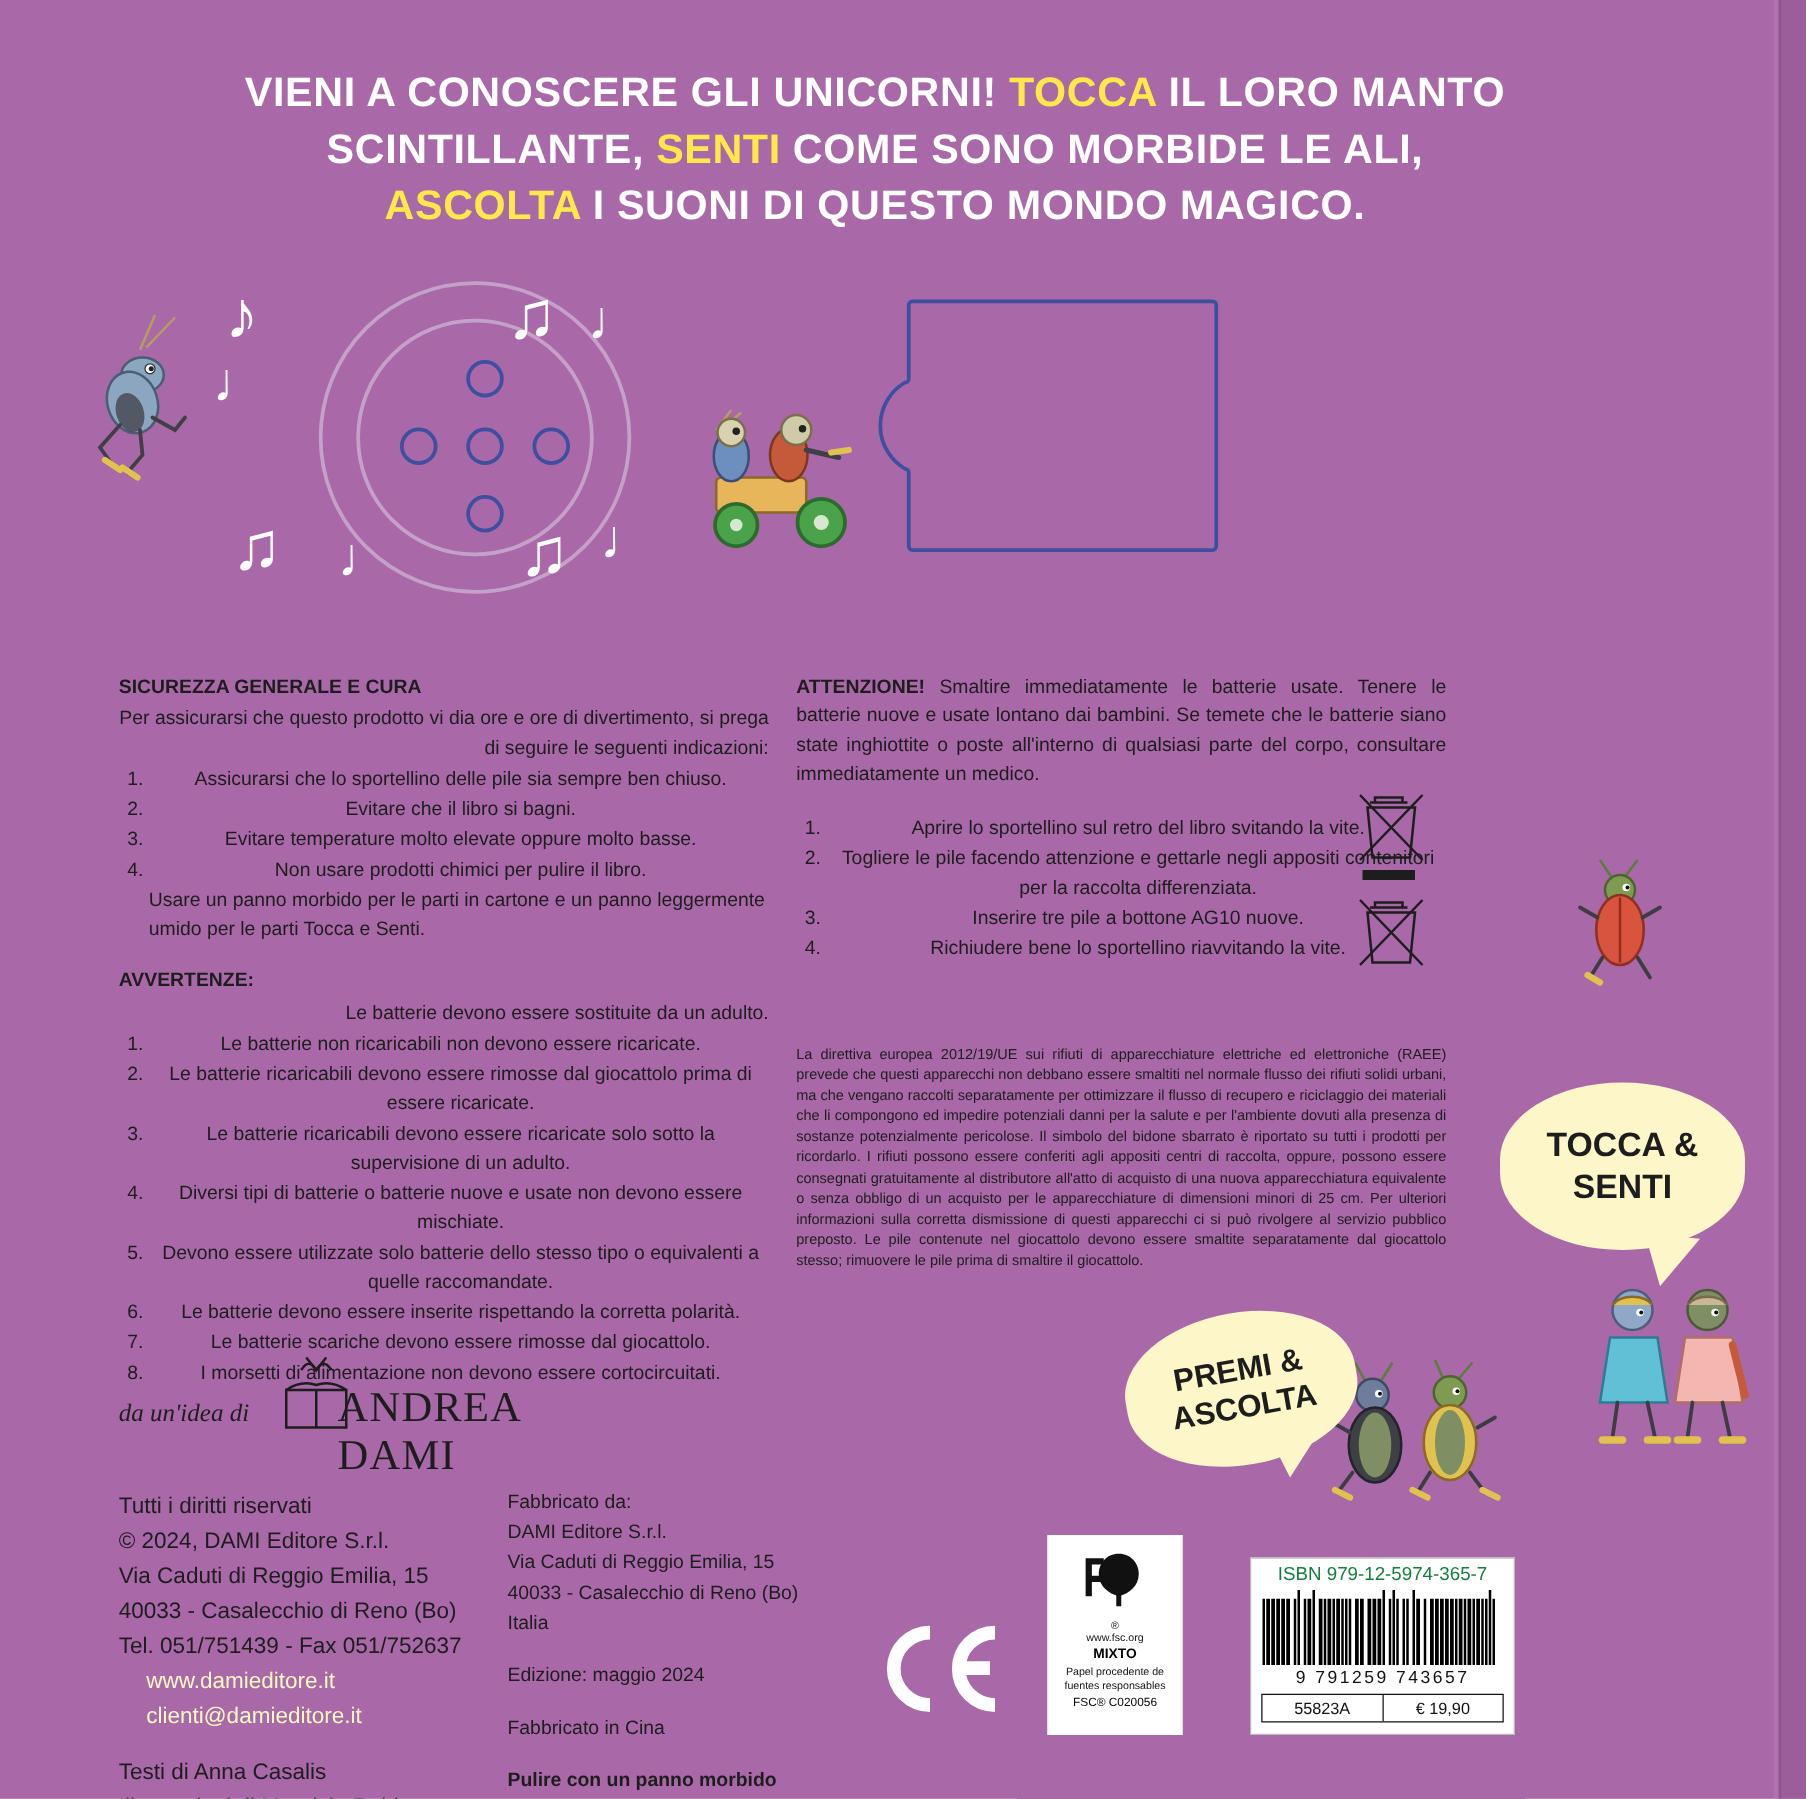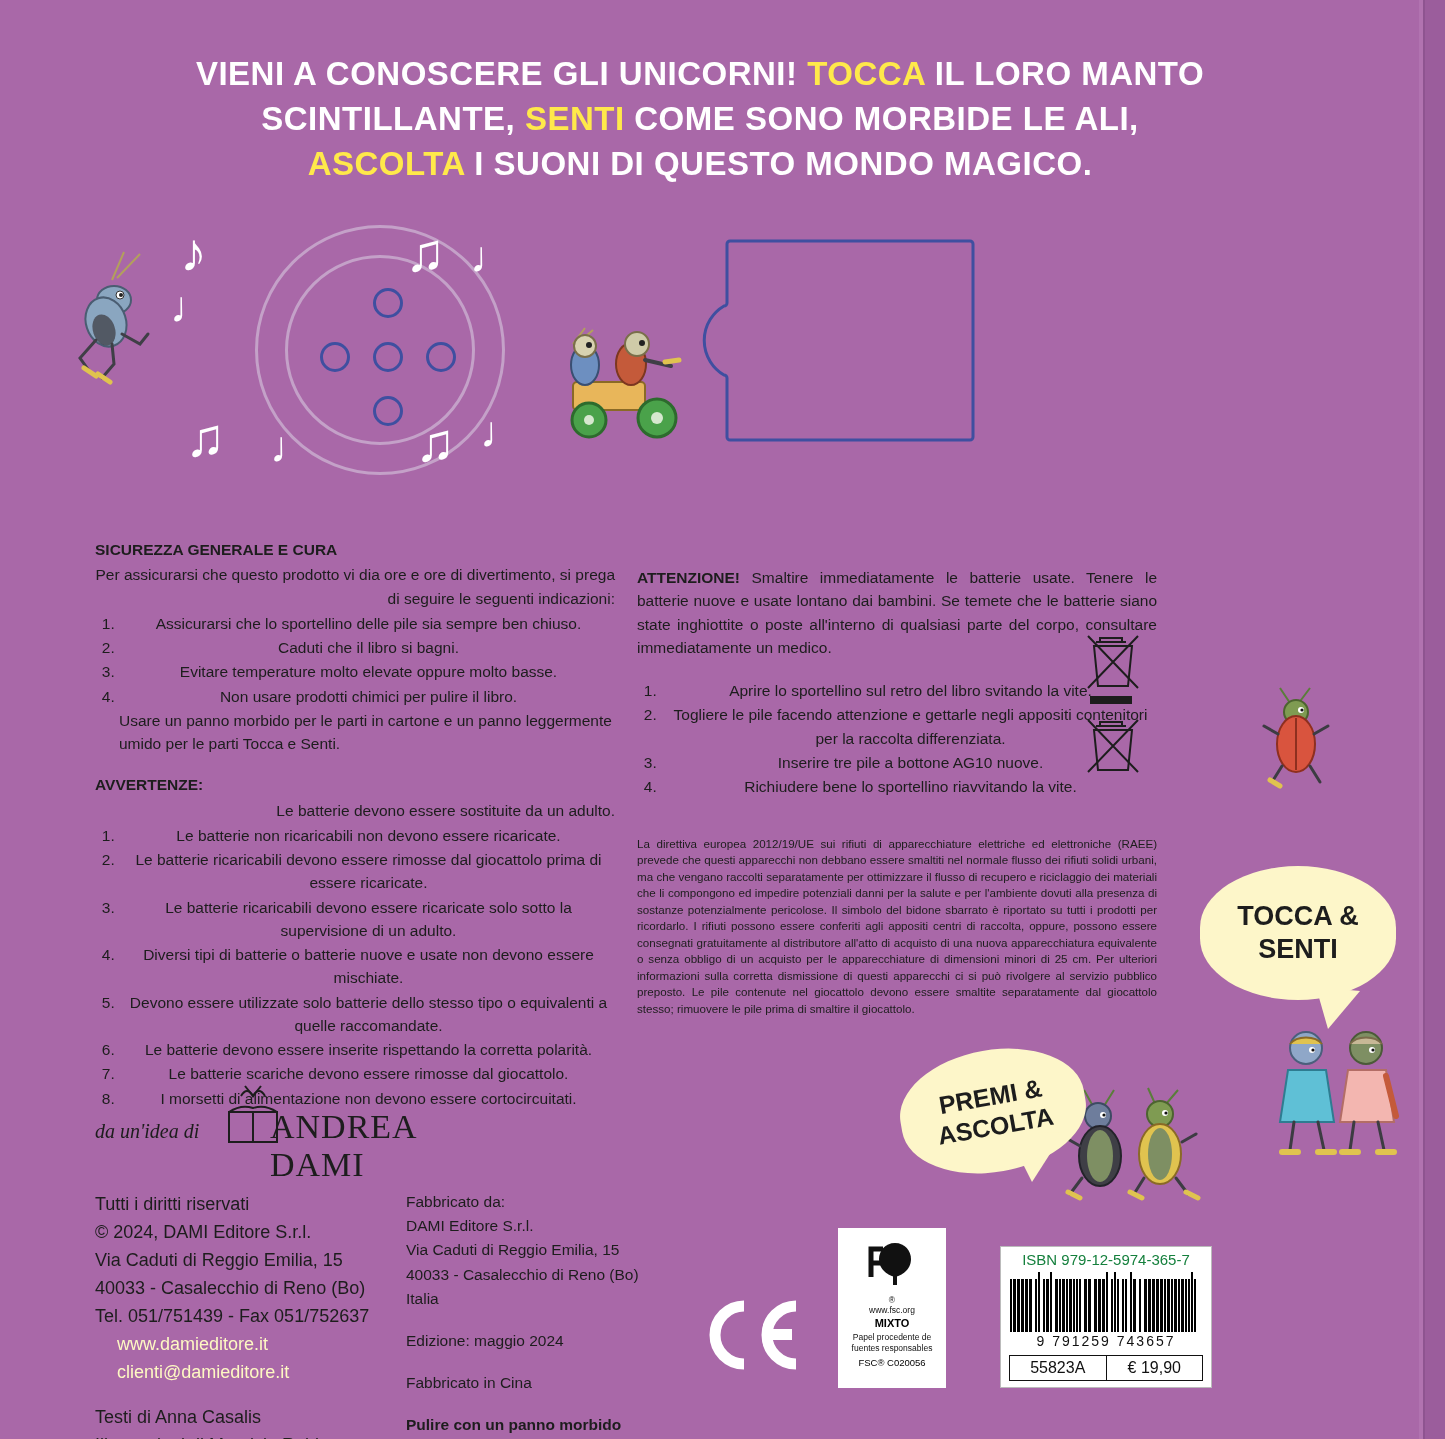--- a/index.html
+++ b/index.html
@@ -112,21 +112,21 @@
   
   .barcode-box {
     position:absolute; left:1000px; top:1246px; width:212px; height:142px;
     background:#ffffff; border:1px solid #bbb;
   }
   .isbn-line { font-size:15px; text-align:center; padding-top:4px; color:#15803d; }
   .bars { height:60px; margin:4px 9px 0 9px; display:flex; align-items:flex-end; gap:1px; }
   .bar { background:#000; width:2px; height:100%; }
   .bc-digits { font-size:14px; text-align:center; letter-spacing:2px; color:#111; margin-top:1px; }
   .price-row { display:flex; margin:6px 8px 0 8px; border:1px solid #111; }
-  .price-row > div { flex:1; text-align:center; font-size:16px; padding:3px 0; color:#111; }
+  .price-row > div { flex:1; text-align:center; font-size:13px; padding:3px 0; color:#111; }
   .price-row > div:first-child { border-right:1px solid #111; }
 
   
   .bubble {
     position:absolute; background:#fdf6c9; border-radius:50%/46%;
     display:flex; align-items:center; justify-content:center;
     text-align:center; font-weight:bold; color:#1d1d1d;
   }
   .bubble-tocca { left:1200px; top:866px; width:196px; height:134px; font-size:27px; line-height:1.22; }
   .bubble-premi { left:900px; top:1050px; width:186px; height:122px; font-size:25px; line-height:1.2; transform:rotate(-10deg); }
@@ -281,21 +281,21 @@
     </g>
     <path d="M126 110 L138 116" stroke="#e0c34f" stroke-width="5" stroke-linecap="round"></path>
     <path d="M70 110 L82 116" stroke="#e0c34f" stroke-width="5" stroke-linecap="round"></path>
   </svg>
 
   <div class="col-left">
     <div class="sec-title">SICUREZZA GENERALE E CURA</div>
     <p class="lead">Per assicurarsi che questo prodotto vi dia ore e ore di divertimento, si prega di seguire le seguenti indicazioni:</p>
     <ol class="num">
       <li>Assicurarsi che lo sportellino delle pile sia sempre ben chiuso.</li>
-      <li>Caduti che il libro si bagni.</li>
+      <li>Evitare che il libro si bagni.</li>
       <li>Evitare temperature molto elevate oppure molto basse.</li>
       <li>Non usare prodotti chimici per pulire il libro.</li>
     </ol>
     <div class="sub-ind">Usare un panno morbido per le parti in cartone e un panno leggermente umido per le parti Tocca e Senti.</div>
 
     <div class="gap"></div>
     <div class="sec-title">AVVERTENZE:</div>
     <p class="lead">Le batterie devono essere sostituite da un adulto.</p>
     <ol class="num">
       <li>Le batterie non ricaricabili non devono essere ricaricate.</li>
@@ -303,21 +303,21 @@
       <li>Le batterie ricaricabili devono essere ricaricate solo sotto la supervisione di un adulto.</li>
       <li>Diversi tipi di batterie o batterie nuove e usate non devono essere mischiate.</li>
       <li>Devono essere utilizzate solo batterie dello stesso tipo o equivalenti a quelle raccomandate.</li>
       <li>Le batterie devono essere inserite rispettando la corretta polarità.</li>
       <li>Le batterie scariche devono essere rimosse dal giocattolo.</li>
       <li>I morsetti di alimentazione non devono essere cortocircuitati.</li>
     </ol>
   </div>
 
   <div class="col-right">
-    <p class="lead" style="text-align:justify;margin-top:28px;">
+    <p class="lead" style="text-align:justify;">
       <span class="bold">ATTENZIONE!</span><span> Smaltire immediatamente le batterie usate. Tenere le batterie nuove e usate lontano dai bambini. Se temete che le batterie siano state inghiottite o poste all'interno di qualsiasi parte del corpo, consultare immediatamente un medico.</span>
     </p>
     <div class="gap"></div>
     <ol class="num">
       <li>Aprire lo sportellino sul retro del libro svitando la vite.</li>
       <li>Togliere le pile facendo attenzione e gettarle negli appositi contenitori per la raccolta differenziata.</li>
       <li>Inserire tre pile a bottone AG10 nuove.</li>
       <li>Richiudere bene lo sportellino riavvitando la vite.</li>
     </ol>
   </div>

